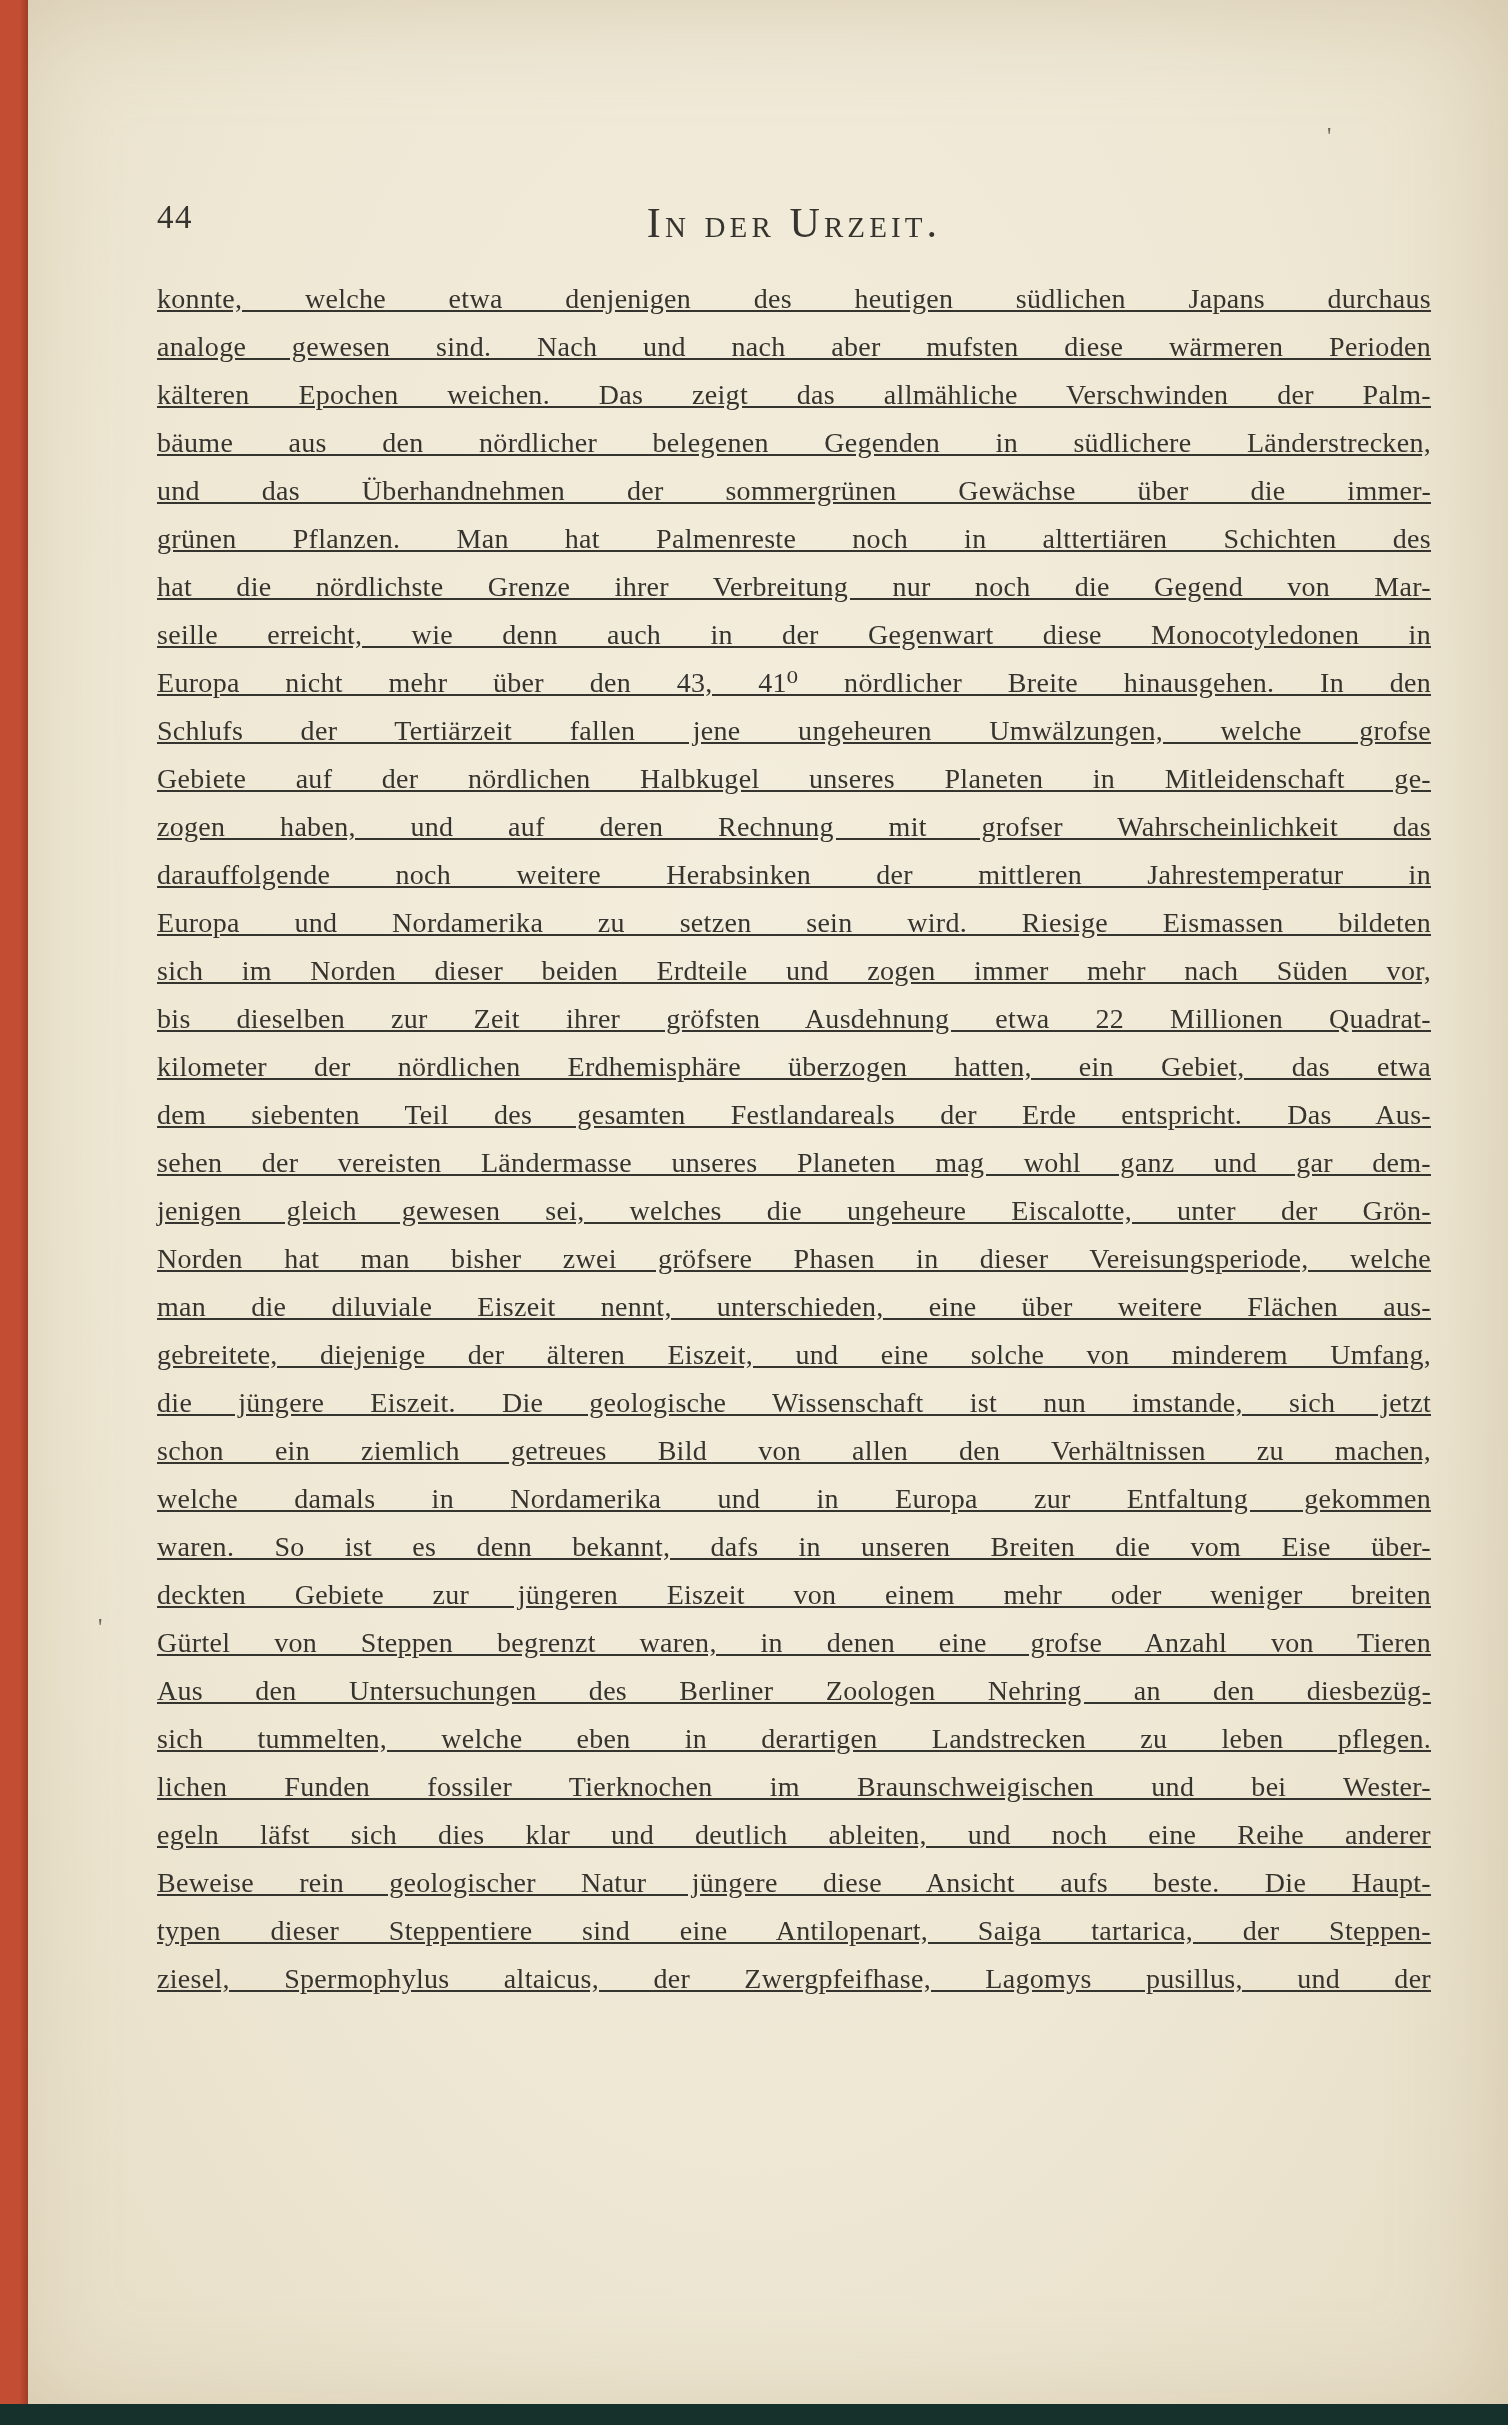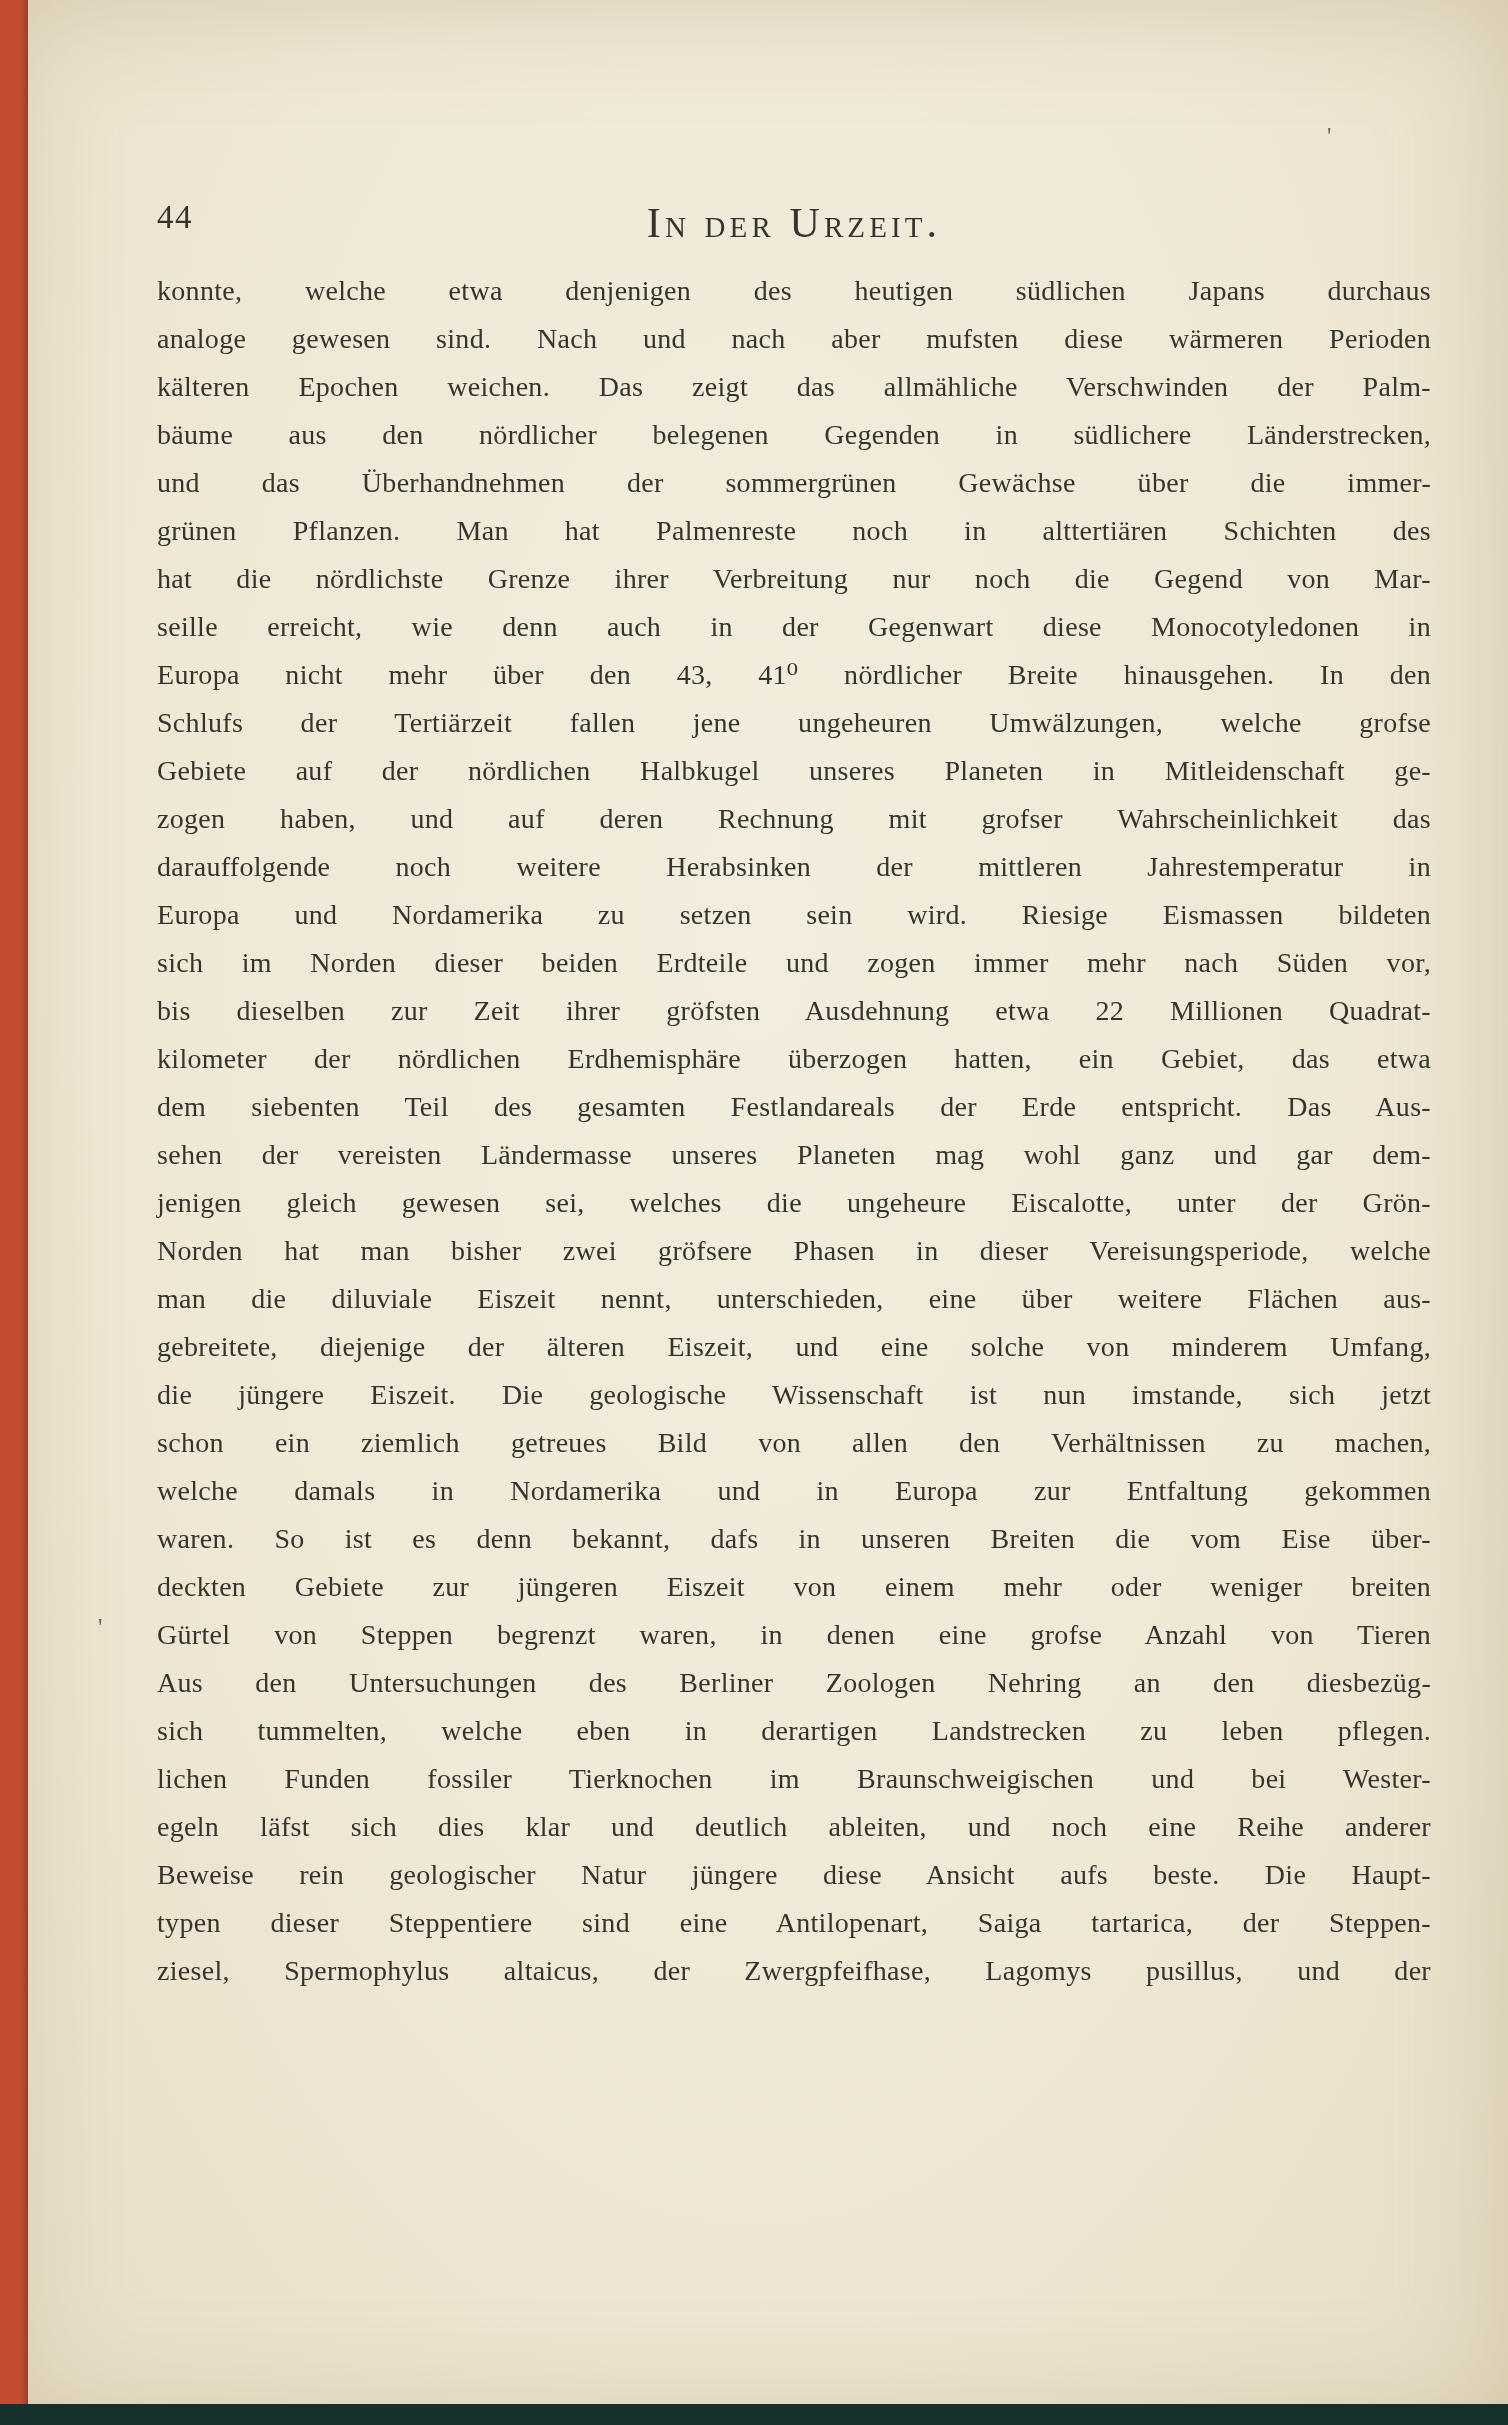--- a/index.html
+++ b/index.html
@@ -36,21 +36,21 @@
   }
   .content {
     position: absolute;
     left: 157px;
     top: 199px;
     width: 1274px;
   }
   .page-header {
     position: relative;
     height: 41px;
-    margin-bottom: 27px;
+    margin-bottom: 35px;
   }
   .page-number {
     position: absolute;
     left: 0;
     top: 0;
     font-size: 33px;
     letter-spacing: 1.6px;
   }
   .running-title {
     position: absolute;
@@ -59,20 +59,21 @@
     top: 0;
     text-align: center;
     font-variant: small-caps;
     font-size: 42px;
     letter-spacing: 4.1px;
   }
   .body-text {
     font-size: 28px;
     line-height: 48px;
     letter-spacing: 0.3px;
+    text-decoration: underline;
   }
   .text-line {
     text-align: justify;
     text-align-last: justify;
     -moz-text-align-last: justify;
     white-space: normal;
     height: 48px;
     overflow: visible;
   }
   .artifact {

